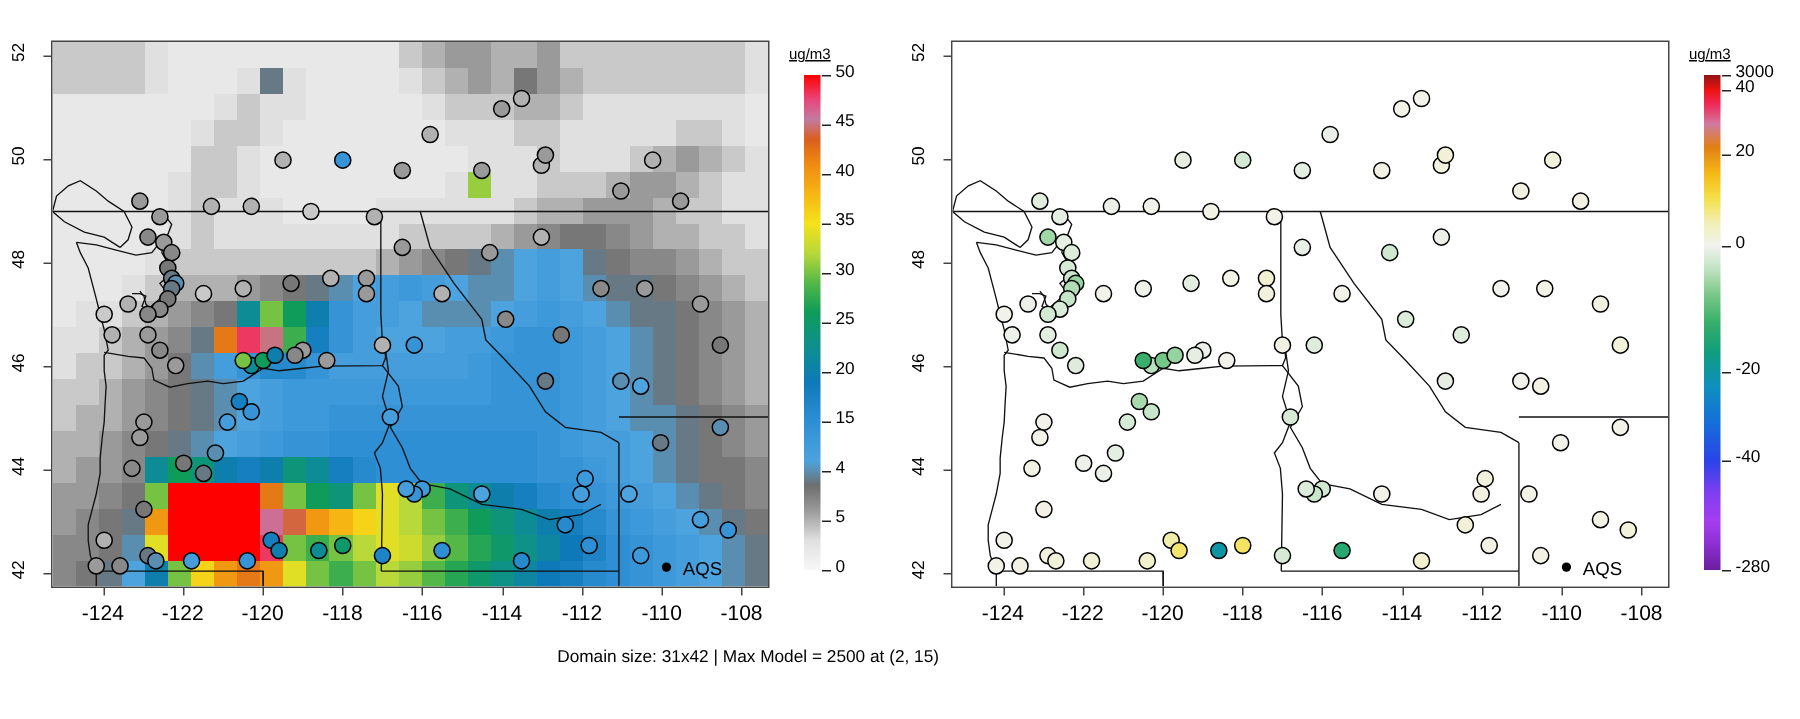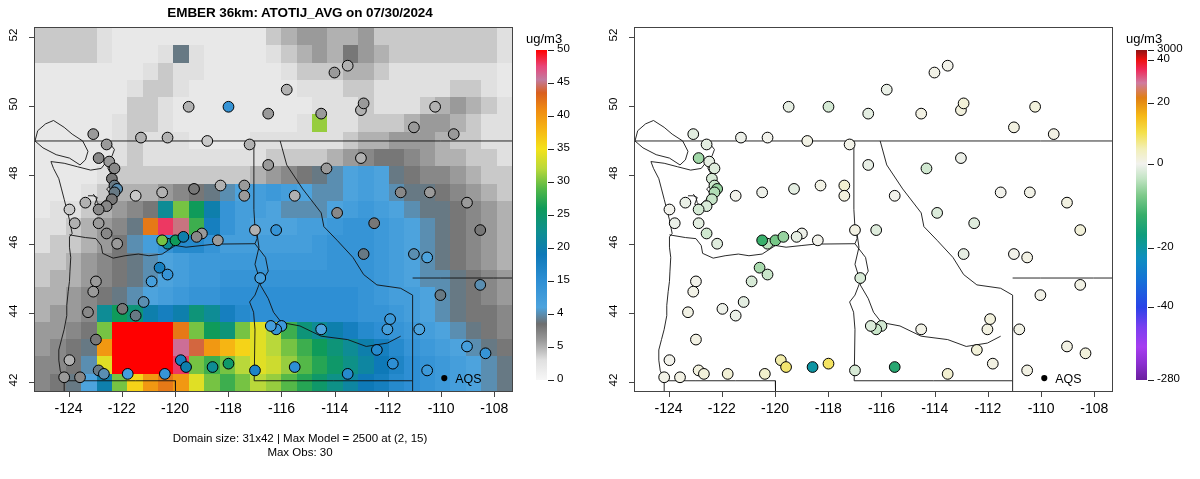--- a/index.html
+++ b/index.html
@@ -22,39 +22,38 @@
   .maplayer{position:absolute;left:0;top:0;width:100%;height:100%;}
 
   
   .tick{position:absolute;background:#444;}
   .xtick{width:1px;height:5px;}
   .ytick{height:1px;width:5px;}
   .xlab{position:absolute;font-size:14px;text-align:center;width:44px;}
   .ylab{position:absolute;font-size:11.5px;width:26px;text-align:center;
         transform:rotate(-90deg);transform-origin:center center;}
 
-  .caption{position:absolute;left:0;width:600px;text-align:center;
-           font-size:11.5px;line-height:14px;}
+  .caption{position:absolute;left:0;width:600px;text-align:right;
+           font-size:11.5px;line-height:14px;padding-left:26px;}
 
   
   .cbwrap{position:absolute;}
-  .cbtitle{position:absolute;font-size:13px;white-space:nowrap;}
+  .cbtitle{position:absolute;font-size:10px;white-space:nowrap;text-decoration:underline;}
   .cbar{position:absolute;width:11px;border:0;}
   .cbtick{position:absolute;height:1px;width:6px;background:#222;}
   .cblab{position:absolute;font-size:11.5px;white-space:nowrap;}
 
   svg{display:block;}
 </style>
 </head>
 <body>
 
 <div class="stage">
 
   <div class="panel left">
-    <div class="ptitle">EMBER 36km: ATOTIJ_AVG on 07/30/2024</div>
 
     <div class="frame l" id="frameL">
       <svg class="maplayer" id="mapL" viewBox="0 0 479 365" preserveAspectRatio="none">
           <g>
             <rect x="0.00" y="0.00" width="16.05" height="17.98" fill="#c9c9c9" shape-rendering="crispEdges"></rect>
             <rect x="15.45" y="0.00" width="16.05" height="17.98" fill="#c9c9c9" shape-rendering="crispEdges"></rect>
             <rect x="30.90" y="0.00" width="16.05" height="17.98" fill="#c9c9c9" shape-rendering="crispEdges"></rect>
             <rect x="46.35" y="0.00" width="16.05" height="17.98" fill="#c9c9c9" shape-rendering="crispEdges"></rect>
             <rect x="61.81" y="0.00" width="16.05" height="17.98" fill="#e0e0e0" shape-rendering="crispEdges"></rect>
             <rect x="77.26" y="0.00" width="16.05" height="17.98" fill="#e8e8e8" shape-rendering="crispEdges"></rect>
@@ -862,21 +861,20 @@
         <div class="ylab" style="left:0px;top:235.93396226415095px">46</div>
         <div class="tick ytick" style="left:29px;top:175.06603773584902px"></div>
         <div class="ylab" style="left:0px;top:167.06603773584902px">48</div>
         <div class="tick ytick" style="left:29px;top:106.19811320754712px"></div>
         <div class="ylab" style="left:0px;top:98.19811320754712px">50</div>
         <div class="tick ytick" style="left:29px;top:37.330188679245225px"></div>
         <div class="ylab" style="left:0px;top:29.330188679245225px">52</div>
       </div>
 
     <div class="caption" style="top:431px">Domain size: 31x42 | Max Model = 2500 at (2, 15)</div>
-    <div class="caption" style="top:445px">Max Obs: 30</div>
 
     <div class="cbwrap" id="cbL">
         <div class="cbtitle" style="left:526px;top:31px">ug/m3</div>
         <div class="cbar" style="left:536px;top:50px;height:330px;background:linear-gradient(to top,#f7f7f7 0.00%,#e0e0e0 6.00%,#9a9a9a 12.00%,#6e6e6e 17.00%,#4da3dd 22.00%,#2e8fd4 30.00%,#0e79b8 38.00%,#0e8f8f 45.00%,#0f9b5a 52.00%,#54b848 58.00%,#b9d83a 64.00%,#f4e21a 70.00%,#f6b513 76.00%,#ef8a12 82.00%,#d95f1e 87.00%,#c27ba0 91.00%,#e8467a 95.00%,#ff0000 100.00%)"></div>
         <div class="cbtick" style="left:548px;top:380px"></div>
         <div class="cblab" style="left:557px;top:372px">0</div>
         <div class="cbtick" style="left:548px;top:347px"></div>
         <div class="cblab" style="left:557px;top:339px">5</div>
         <div class="cbtick" style="left:548px;top:314px"></div>
         <div class="cblab" style="left:557px;top:306px">4</div>

